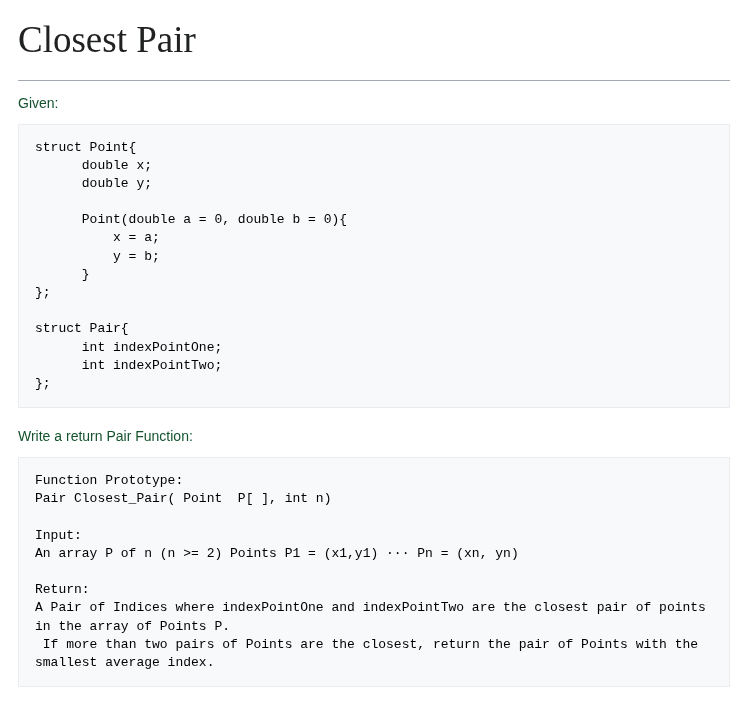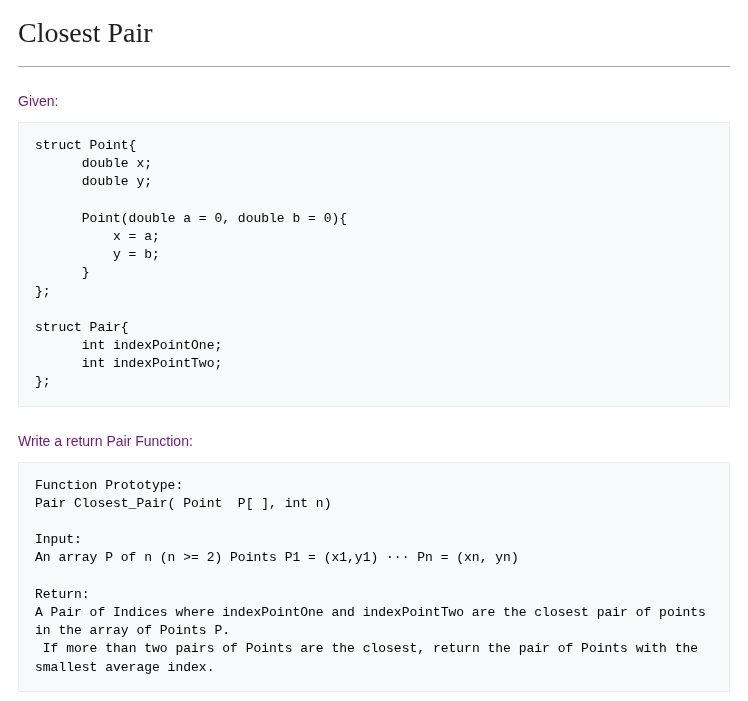--- a/index.html
+++ b/index.html
@@ -9,21 +9,21 @@
       font-family: "Segoe UI", "Helvetica Neue", Arial, sans-serif;
       font-size: 14px;
       color: #202122;
       background: #ffffff;
       margin: 0;
       padding: 12px 18px;
       line-height: 1.5;
     }
     h1 {
       font-family: "Segoe UI", Georgia, serif;
-      font-size: 28px;
+      font-size: 37px;
       font-weight: 400;
       margin: 0 0 4px 0;
       padding-bottom: 12px;
       border-bottom: 1px solid #a2a9b1;
     }
     h2 {
       font-family: "Segoe UI", Georgia, serif;
       font-size: 22px;
       font-weight: 400;
       margin: 18px 0 6px 0;
@@ -38,34 +38,34 @@
     }
     .section-edit a {
       color: #0645ad;
       text-decoration: none;
     }
     .section-edit .bracket {
       color: #54595d;
     }
     .given-label, .write-label {
       font-size: 14px;
-      color: #701a75;
-      margin: 24px 0 10px 0;
+      color: #14532d;
+      margin: 12px 0 10px 0;
     }
     pre.codeblock {
       background: #f8f9fa;
       border: 1px solid #eaecf0;
       padding: 14px 16px;
       font-family: Consolas, "Courier New", monospace;
       font-size: 13px;
       line-height: 1.4;
       white-space: pre-wrap;
       word-wrap: break-word;
       color: #000000;
-      margin: 6px 0 12px 0;
+      margin: 6px 0 18px 0;
     }
   </style>
 </head>
 <body>
 
 <h1>Closest Pair</h1>
 
 <p class="given-label">Given:</p>
 
 <pre class="codeblock">struct Point{

